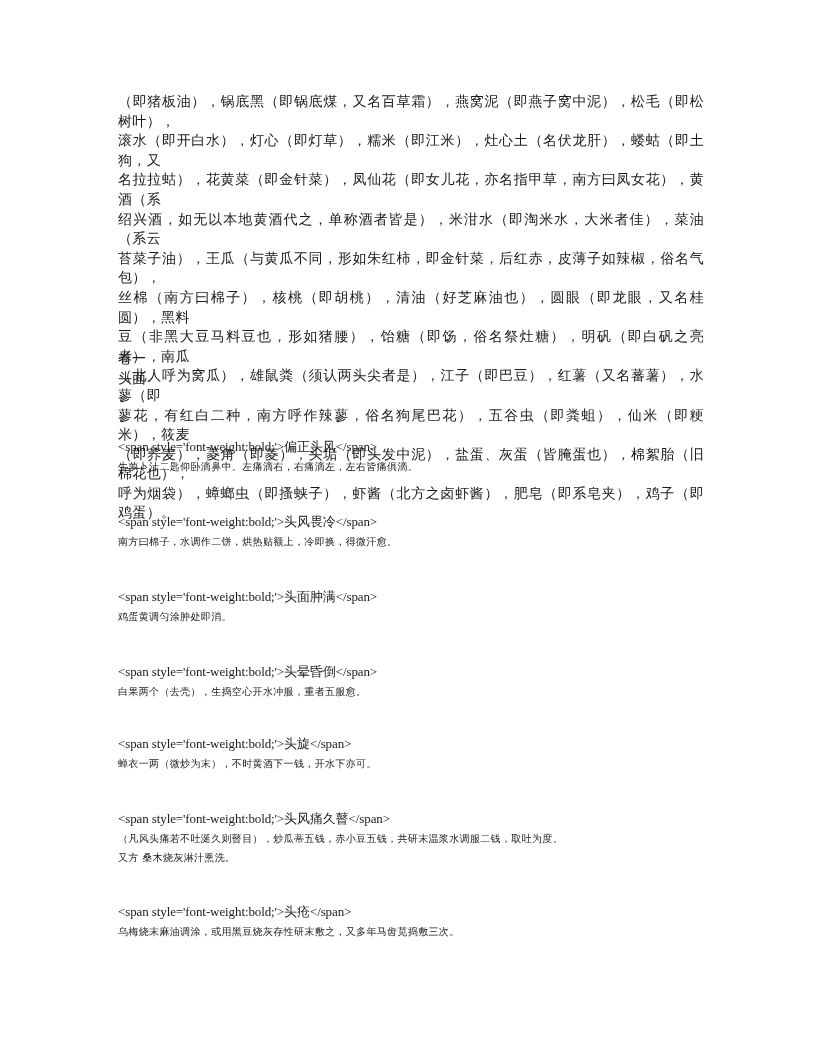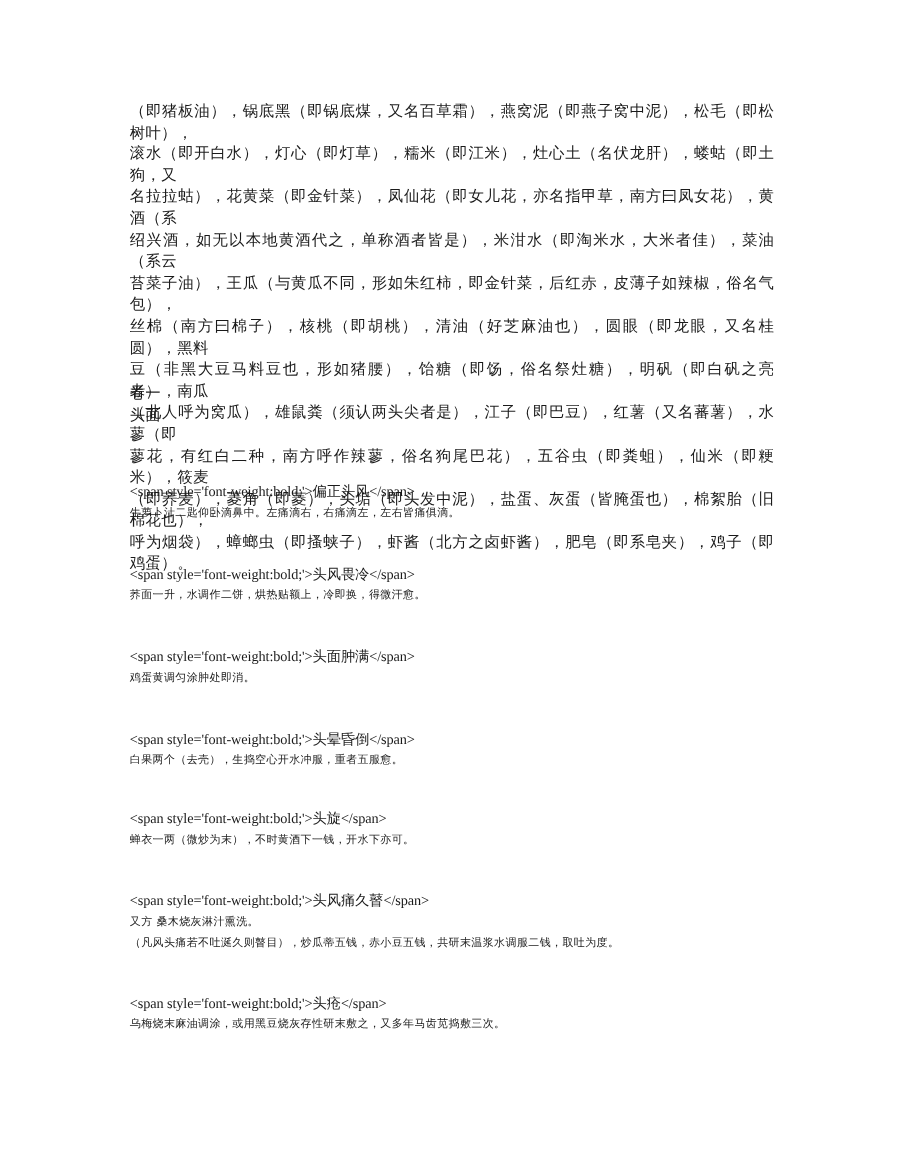--- a/index.html
+++ b/index.html
@@ -79,40 +79,40 @@
   <div class="heading-line">头面</div>
 </div>
 
 <div class="entry" style="top:437px;">
   <div class="entry-title">&lt;span style='font-weight:bold;'&gt;偏正头风&lt;/span&gt;</div>
   <div class="entry-body">生萝卜汁二匙仰卧滴鼻中。左痛滴右，右痛滴左，左右皆痛俱滴。</div>
 </div>
 
 <div class="entry" style="top:512px;">
   <div class="entry-title">&lt;span style='font-weight:bold;'&gt;头风畏冷&lt;/span&gt;</div>
-  <div class="entry-body">荞面一升，水调作二饼，烘热贴额上，冷即换，得微汗愈。</div>
+  <div class="entry-body">南方曰棉子，水调作二饼，烘热贴额上，冷即换，得微汗愈。</div>
 </div>
 
 <div class="entry" style="top:587px;">
   <div class="entry-title">&lt;span style='font-weight:bold;'&gt;头面肿满&lt;/span&gt;</div>
   <div class="entry-body">鸡蛋黄调匀涂肿处即消。</div>
 </div>
 
 <div class="entry" style="top:662px;">
   <div class="entry-title">&lt;span style='font-weight:bold;'&gt;头晕昏倒&lt;/span&gt;</div>
   <div class="entry-body">白果两个（去壳），生捣空心开水冲服，重者五服愈。</div>
 </div>
 
 <div class="entry" style="top:734px;">
   <div class="entry-title">&lt;span style='font-weight:bold;'&gt;头旋&lt;/span&gt;</div>
   <div class="entry-body">蝉衣一两（微炒为末），不时黄酒下一钱，开水下亦可。</div>
 </div>
 
 <div class="entry" style="top:809px;">
   <div class="entry-title">&lt;span style='font-weight:bold;'&gt;头风痛久瞽&lt;/span&gt;</div>
+  <div class="entry-body">（凡风头痛若不吐涎久则瞽目），炒瓜蒂五钱，赤小豆五钱，共研末温浆水调服二钱，取吐为度。</div>
   <div class="entry-body">又方 桑木烧灰淋汁熏洗。</div>
-  <div class="entry-body">（凡风头痛若不吐涎久则瞽目），炒瓜蒂五钱，赤小豆五钱，共研末温浆水调服二钱，取吐为度。</div>
 </div>
 
 <div class="entry" style="top:902px;">
   <div class="entry-title">&lt;span style='font-weight:bold;'&gt;头疮&lt;/span&gt;</div>
   <div class="entry-body">乌梅烧末麻油调涂，或用黑豆烧灰存性研末敷之，又多年马齿苋捣敷三次。</div>
 </div>
 
 </body></html>

